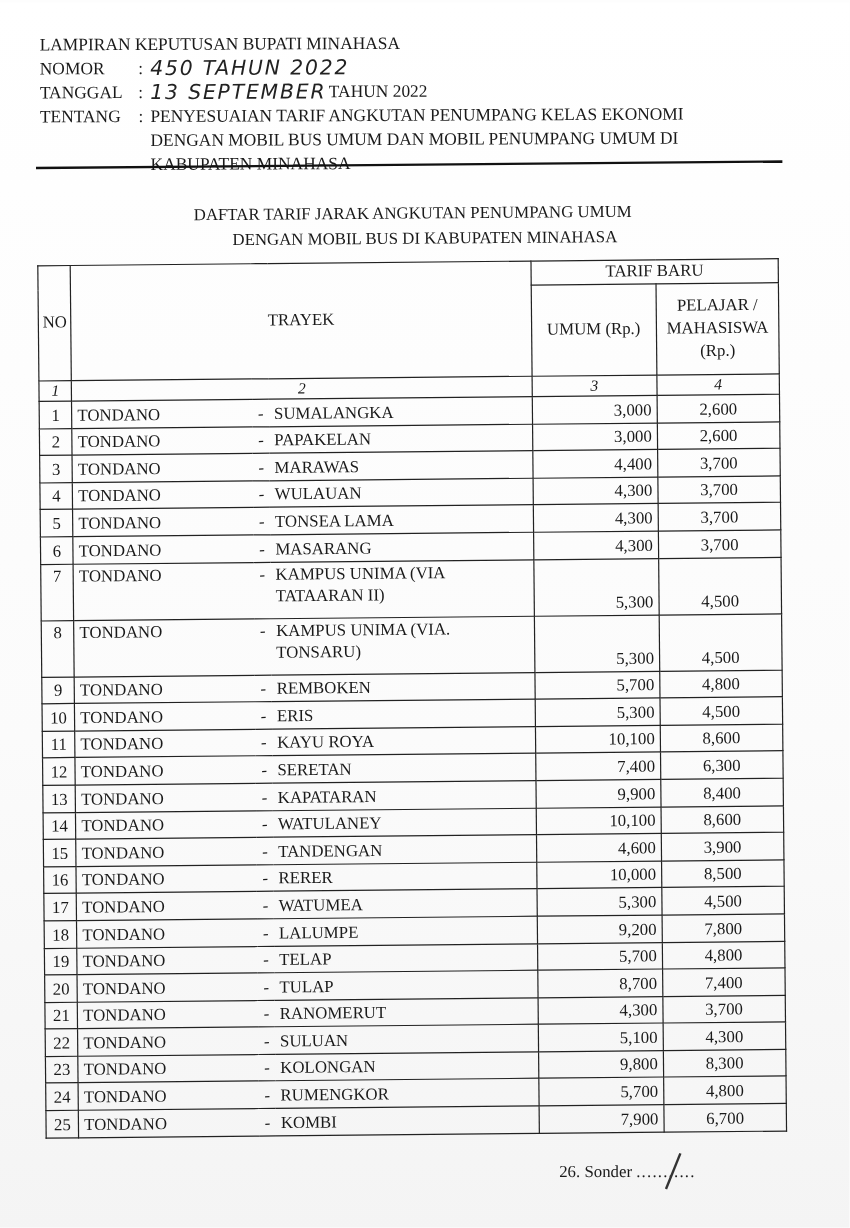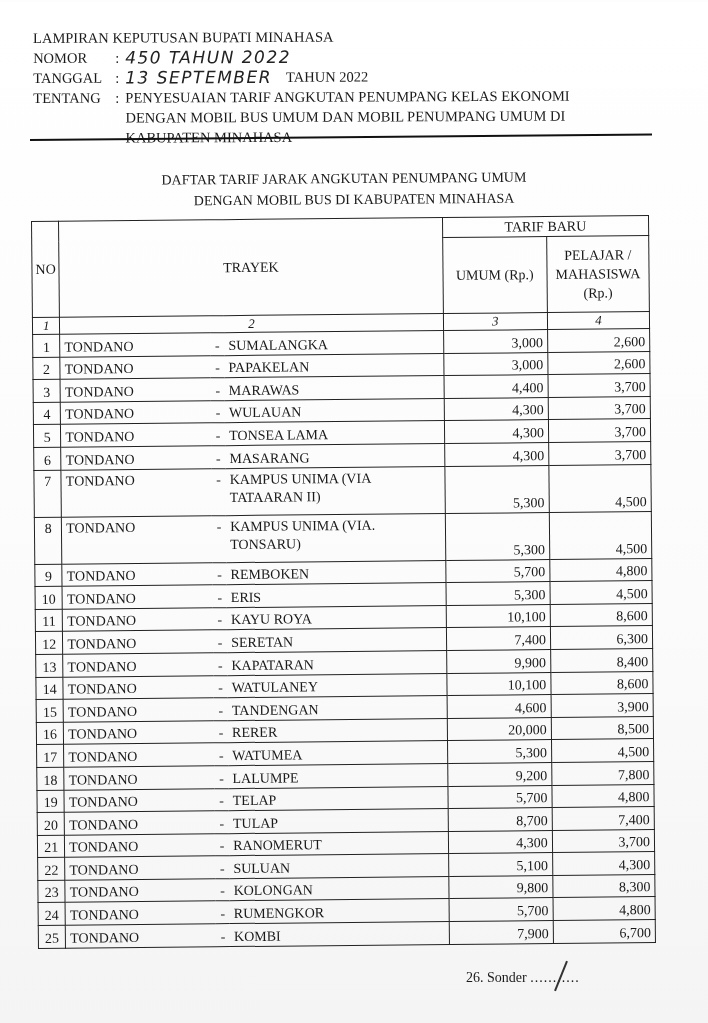--- a/index.html
+++ b/index.html
@@ -26,21 +26,21 @@
   .tbl-wrap { position: absolute; left: 31px; top: 219px; width: 618px;
               transform: rotate(-0.55deg); transform-origin: left top; }
   table { border-collapse: collapse; width: 618px; font-size: 14px; }
   td, th { border: 1.5px solid #222; padding: 0 4px; font-weight: normal; }
   th { text-align: center; line-height: 19px; }
   .c-no { width: 26px; text-align: center; padding: 0; }
   .c-from { width: 140px; border-right: none; }
   .c-dash { width: 14px; border-left: none; border-right: none; text-align: center; padding: 0; }
   .c-to { width: 208px; border-left: none; }
   .c-umum { width: 94px; text-align: right; border-radius: 10px; }
-  .c-pel { width: 92px; text-align: right; }
+  .c-pel { width: 92px; text-align: center; }
   tbody td { height: 21.6px; line-height: 18px; vertical-align: bottom; }
   tbody tr.tall td { height: 44px; }
   tbody tr.tall td.top { vertical-align: top; padding-top: 2px; }
   .num-row td { height: 16px; font-size: 13px; font-style: italic; text-align: center; }
   .th-tall { height: 76px; }
 
   .footer { position: absolute; left: 466px; top: 968px; font-size: 14px; }
   .footer .dots { letter-spacing: 1px; }
   .sig { position: absolute; left: 560px; top: 958px; width: 2px; height: 32px;
          background: #333; transform: rotate(22deg); }
@@ -56,21 +56,21 @@
       </div>
     <div class="row">
       <span class="lbl">NOMOR</span>
       <span class="colon">:</span>
       <span class="hand">450 TAHUN 2022</span>
     </div>
     <div class="row">
       <span class="lbl">TANGGAL</span>
       <span class="colon">:</span>
       <span class="hand">13 SEPTEMBER</span>
-      <span style="margin-left:14px">TAHUN 2022</span>
+      <span style="margin-left:2px">TAHUN 2022</span>
     </div>
     <div class="row">
       <span class="lbl">TENTANG</span>
       <span class="colon">:</span>
       <span>PENYESUAIAN TARIF ANGKUTAN PENUMPANG KELAS EKONOMI</span>
     </div>
     <div class="row indent">
         <span>DENGAN MOBIL BUS UMUM DAN MOBIL PENUMPANG UMUM DI</span>
       </div>
     <div class="row indent">
@@ -261,21 +261,21 @@
             <td class="c-umum">4,600</td>
             <td class="c-pel">3,900</td>
           </tr>
           <tr>
             <td class="c-no">16</td>
             <td class="c-from">TONDANO</td>
             <td class="c-dash">-</td>
             <td class="c-to">
               <div>RERER</div>
             </td>
-            <td class="c-umum">20,000</td>
+            <td class="c-umum">10,000</td>
             <td class="c-pel">8,500</td>
           </tr>
           <tr>
             <td class="c-no">17</td>
             <td class="c-from">TONDANO</td>
             <td class="c-dash">-</td>
             <td class="c-to">
               <div>WATUMEA</div>
             </td>
             <td class="c-umum">5,300</td>

